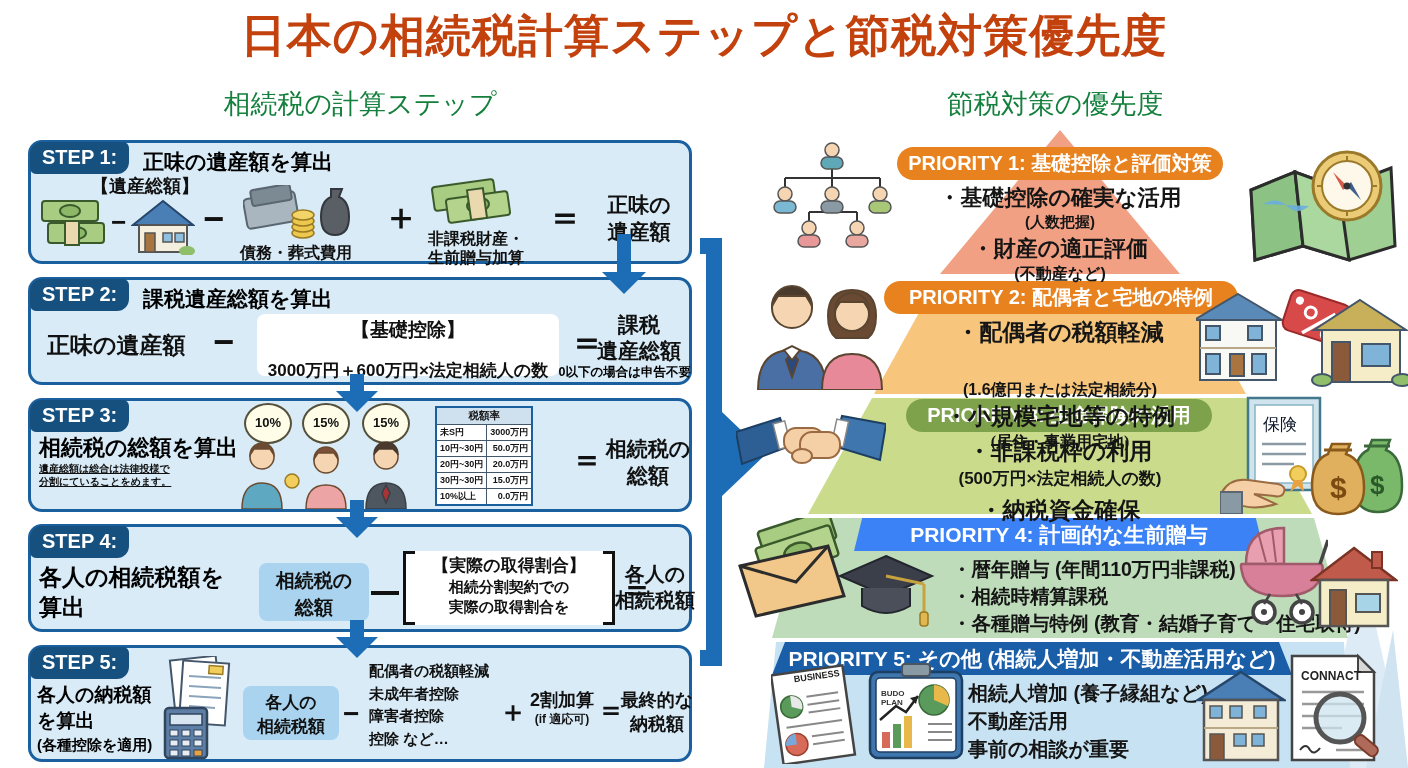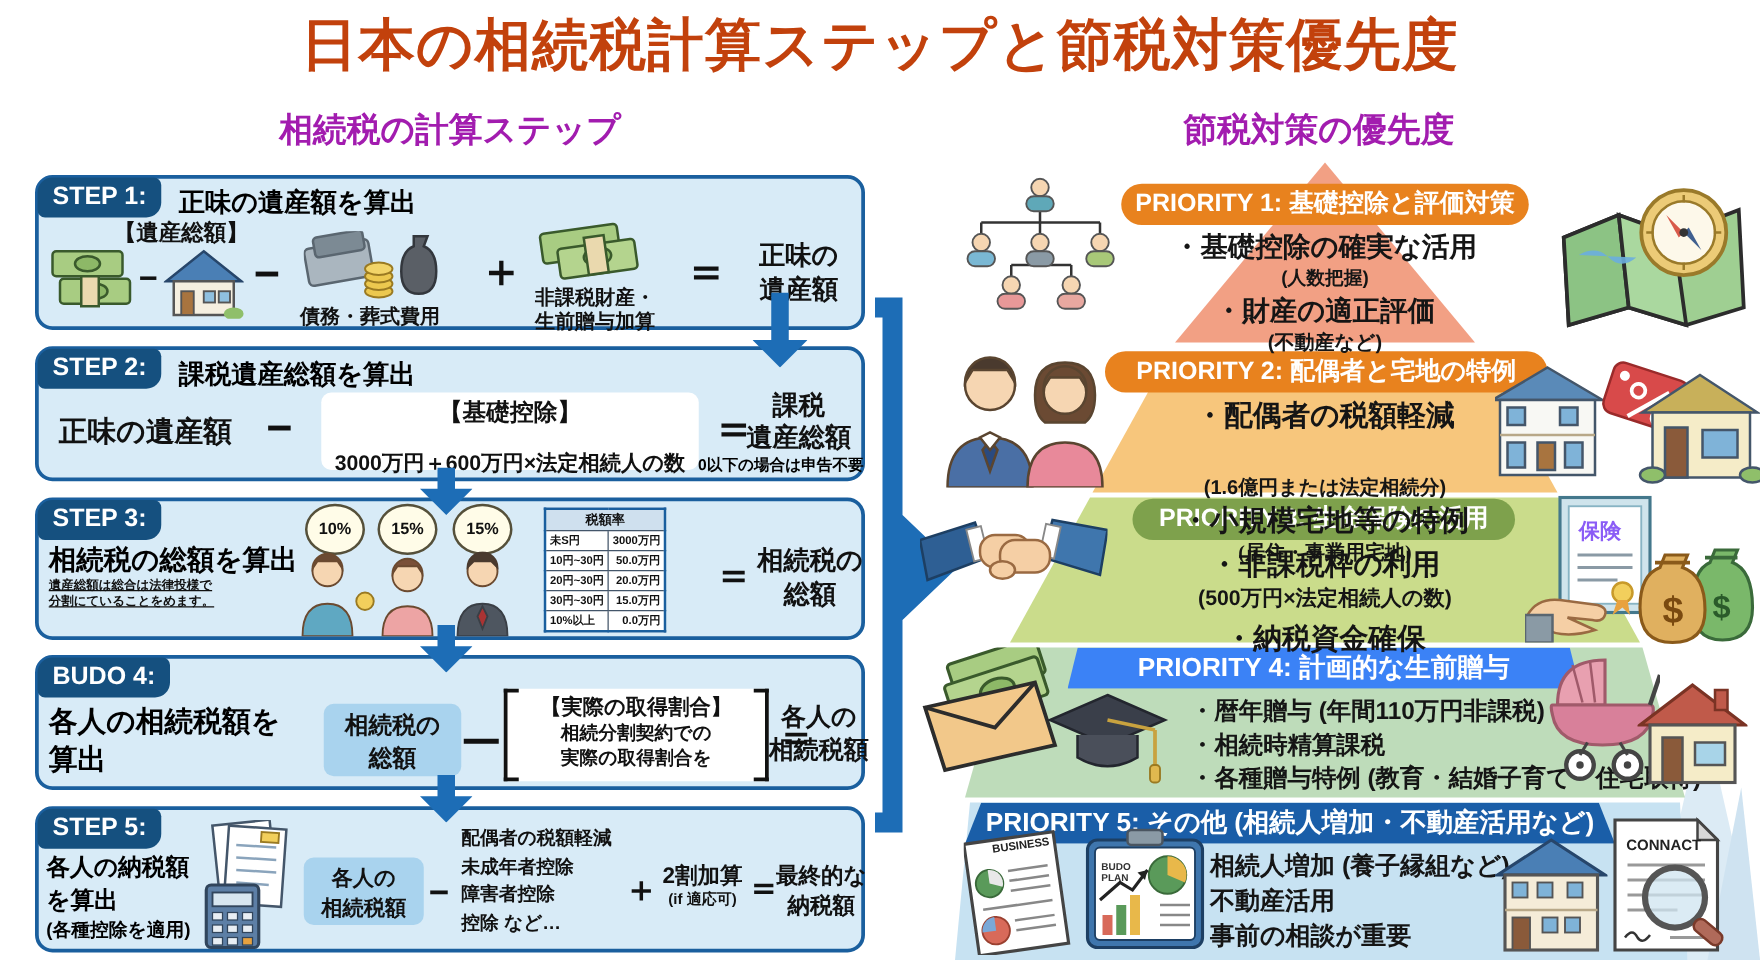--- a/index.html
+++ b/index.html
@@ -3,21 +3,21 @@
 <meta charset="utf-8">
 <style>
   html,body{margin:0;padding:0;background:#fff;}
   .canvas{position:relative;width:1408px;height:768px;background:#ffffff;overflow:hidden;
           font-family:"Liberation Sans","DejaVu Sans",sans-serif;color:#111;}
   .abs{position:absolute;}
   .b{font-weight:bold;}
   .ctr{text-align:center;}
   .nowrap{white-space:nowrap;}
   .page-title{left:0;top:6px;width:100%;text-align:center;font-size:45px;font-weight:bold;letter-spacing:1px;color:#c2410c;}
-  .subtitle{font-size:27px;font-weight:bold;color:#a21caf;}
+  .subtitle{font-size:27px;font-weight:normal;color:#15803d;}
   
   .step-box{position:absolute;left:28px;width:664px;background:#d8ebf7;border:3px solid #1a5f9e;
             border-radius:14px;box-sizing:border-box;}
   .badge{position:absolute;left:-1px;top:-1px;background:#15507f;color:#fff;font-weight:bold;
          font-size:20px;padding:4px 12px 5px 12px;border-radius:12px 6px 12px 6px;}
   .stitle{font-weight:bold;color:#000;}
   .op{font-weight:bold;color:#111;line-height:1;}
   .whitebox{position:absolute;background:#ffffff;border-radius:8px;text-align:center;}
   .bluebox{position:absolute;background:#a9d3ee;border-radius:8px;text-align:center;font-weight:bold;}
   .note-sm{font-weight:bold;color:#000;}
@@ -28,21 +28,21 @@
   .bubble{position:absolute;width:44px;height:37px;background:#fffce8;border:2px solid #55503a;
           border-radius:50%;text-align:center;font-size:13px;font-weight:bold;line-height:35px;}
   .brkt{position:absolute;top:0;bottom:0;width:12px;border:3px solid #111;box-sizing:border-box;}
   .brkt-l{left:0;border-right:none;}
   .brkt-r{right:0;border-left:none;}
   .dashline{position:absolute;height:4px;background:#111;}
   
   .pill{position:absolute;color:#fff;font-weight:bold;text-align:center;border-radius:17px;}
   .pbar{position:absolute;color:#fff;font-weight:bold;text-align:center;}
   .pbul{position:absolute;color:#151515;font-weight:bold;}
-  .icon-label{position:absolute;font-weight:bold;color:#8b5cf6;}
+  .icon-label{position:absolute;font-weight:normal;color:#0f172a;}
 </style>
 </head>
 <body>
 
 <div class="canvas">
 
   <div class="abs page-title">日本の相続税計算ステップと節税対策優先度</div>
   <div class="abs subtitle" style="left:30px;top:86px;width:660px;text-align:center;">相続税の計算ステップ</div>
   <div class="abs subtitle" style="left:775px;top:86px;width:560px;text-align:center;">節税対策の優先度</div>
 
@@ -187,21 +187,21 @@
       </table>
 
     <div class="abs op" style="left:540px;top:42px;font-size:32px;">＝</div>
     <div class="abs b ctr" style="left:572px;top:34px;width:90px;font-size:21px;line-height:1.3;">
       <div>相続税の</div>
       <div>総額</div>
     </div>
   </div>
 
   <div class="step-box" style="top:524px;height:108px;">
-    <div class="badge">BUDO 4:</div>
+    <div class="badge">STEP 4:</div>
     <div class="abs stitle" style="left:8px;top:36px;font-size:23px;line-height:1.3;">
       <div>各人の相続税額を</div>
       <div>算出</div>
     </div>
     <div class="bluebox" style="left:228px;top:36px;width:110px;height:58px;font-size:19px;line-height:1.4;padding-top:5px;box-sizing:border-box;">
       <div>相続税の</div>
       <div>総額</div>
     </div>
     <div class="dashline" style="left:340px;top:64px;width:28px;"></div>
     <div class="abs" style="left:372px;top:24px;width:212px;height:74px;background:#fff;border-radius:4px;">

